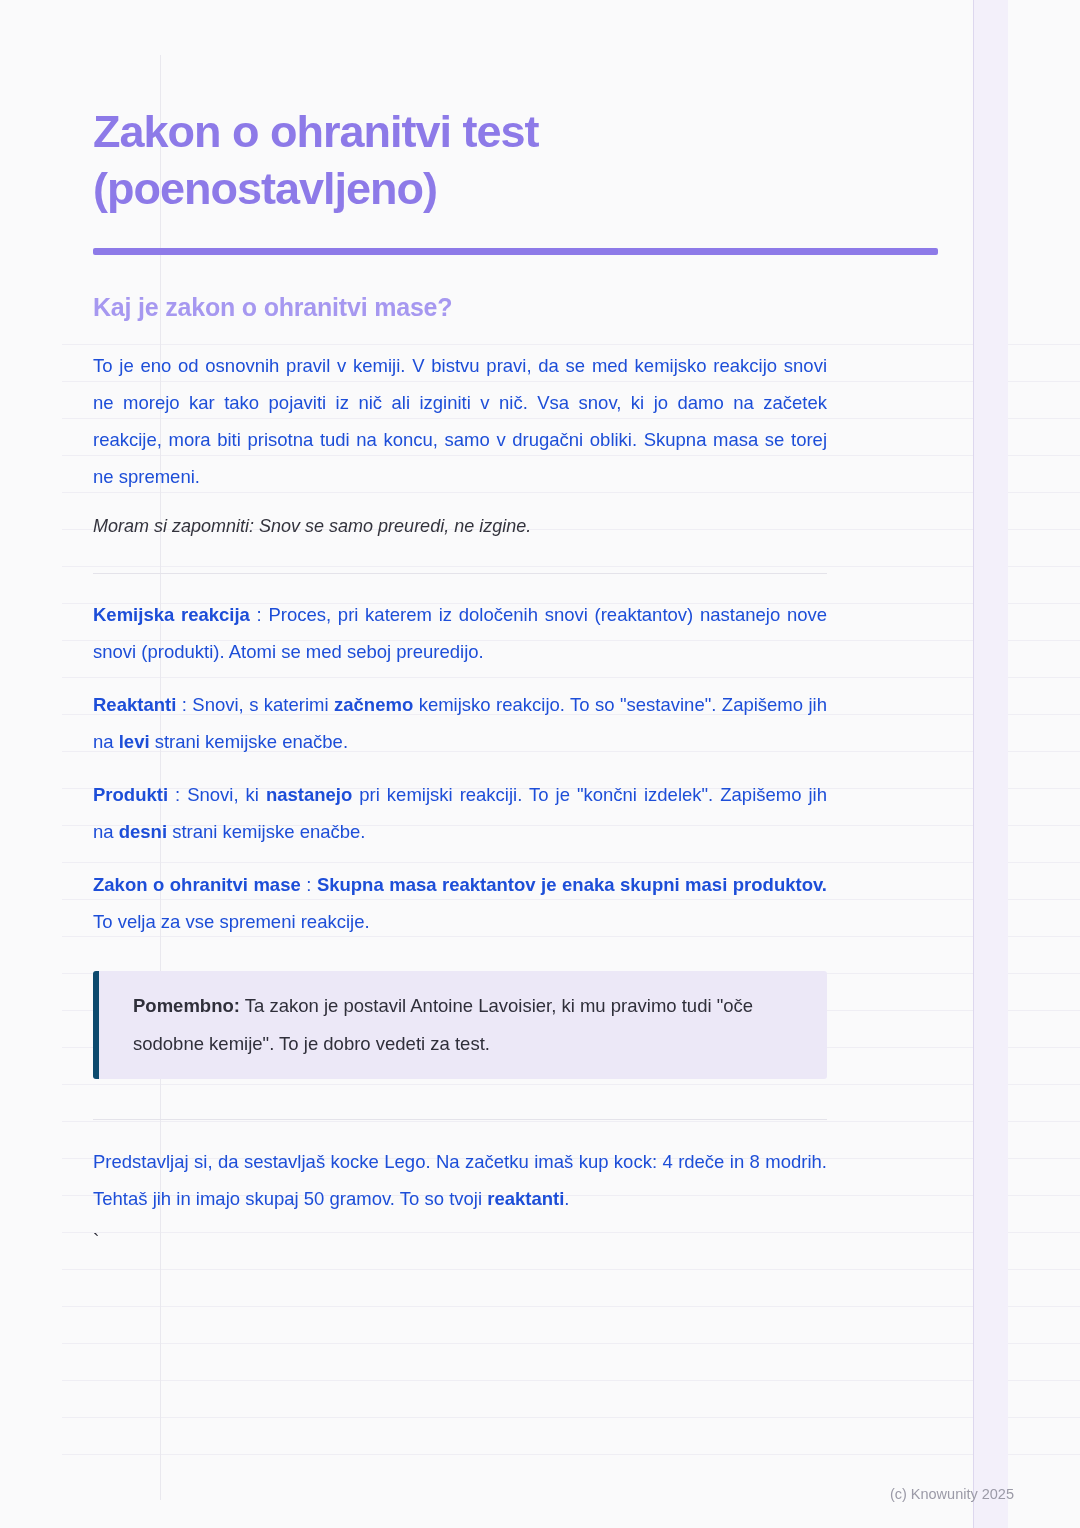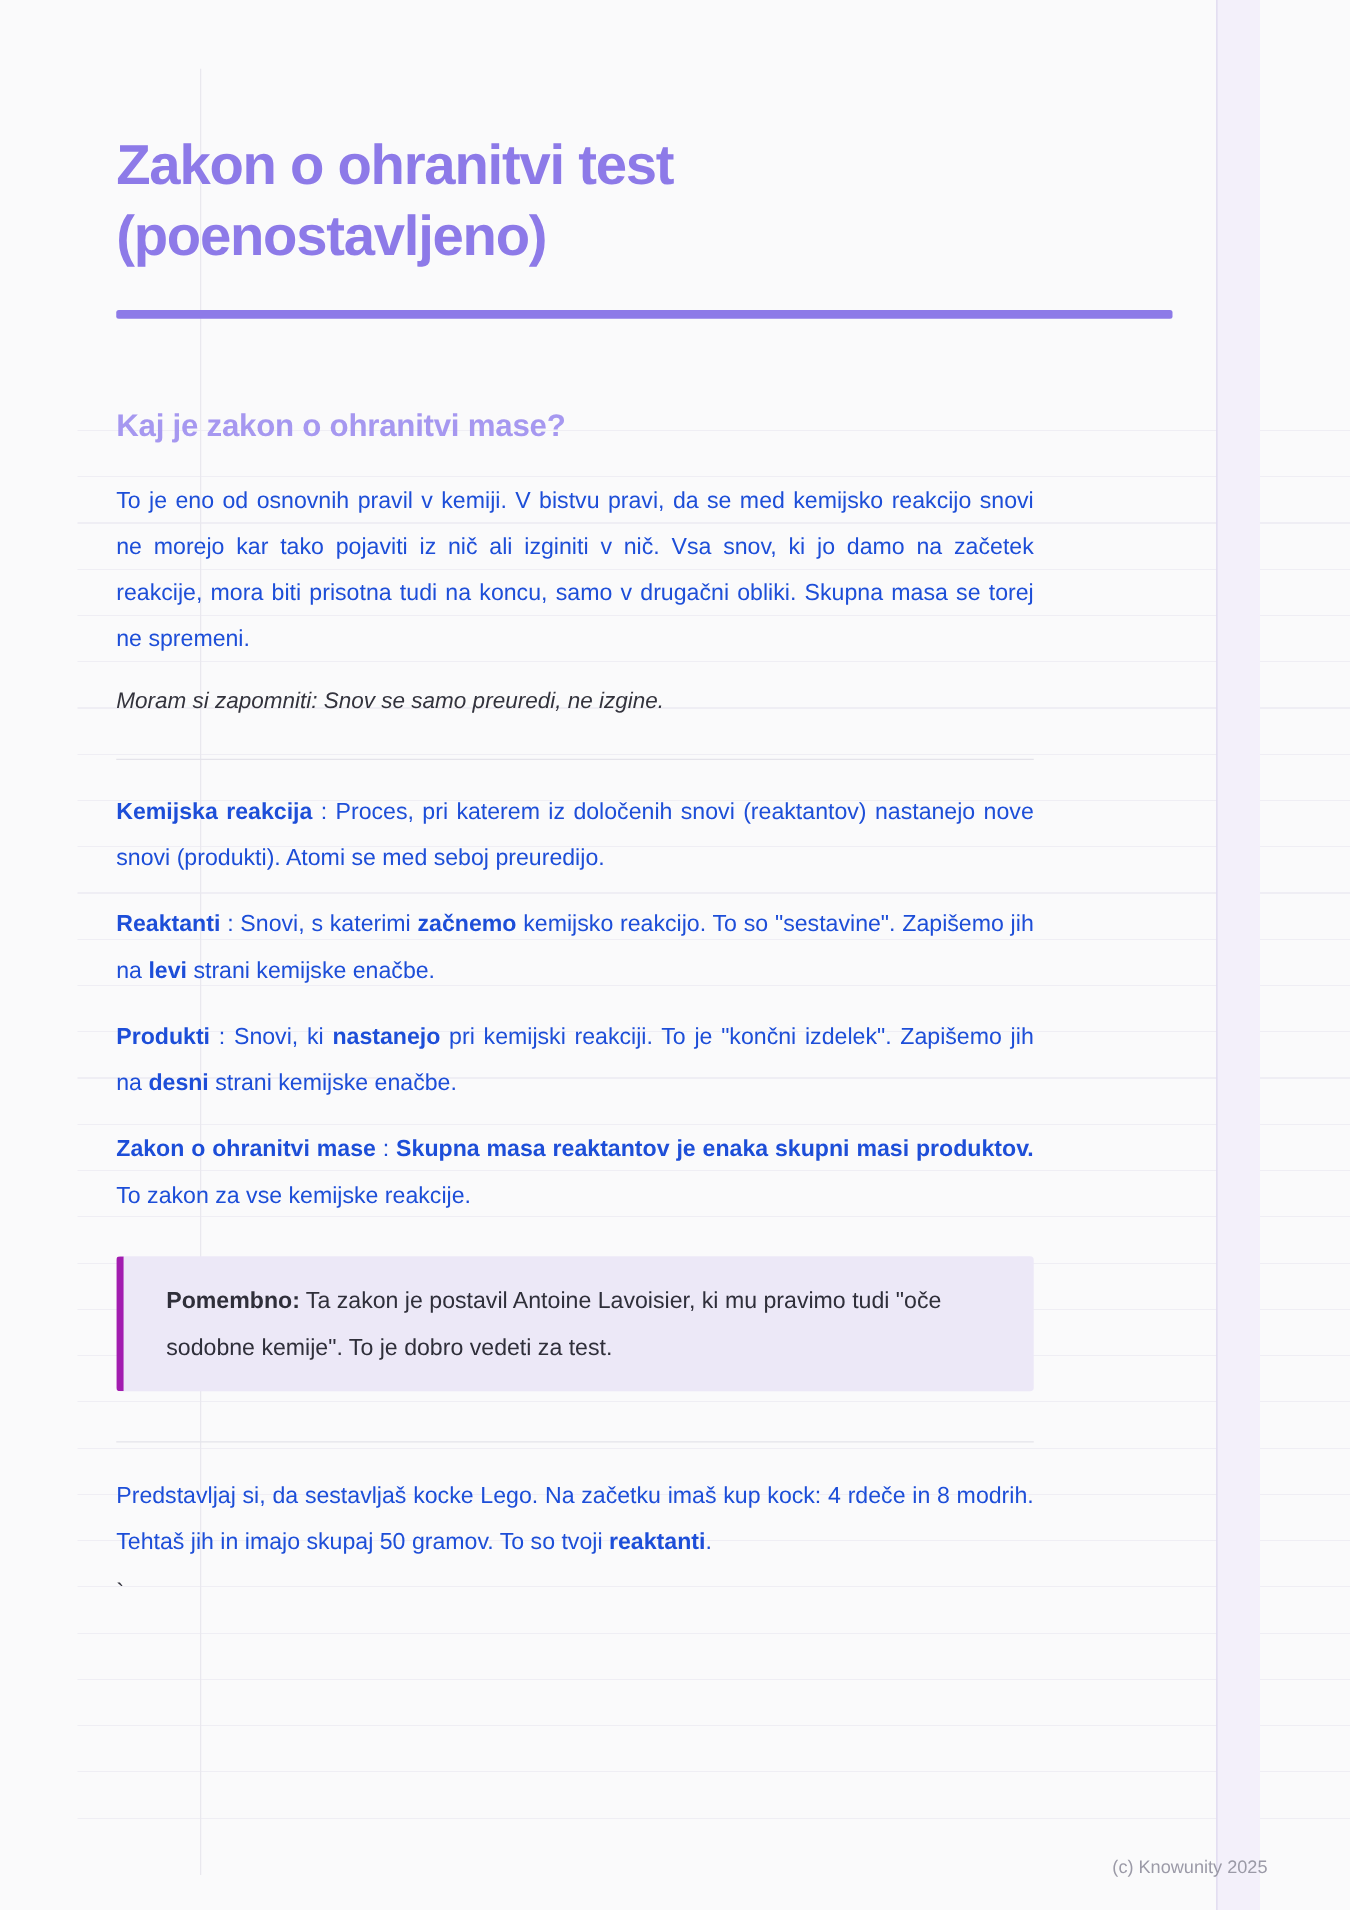--- a/index.html
+++ b/index.html
@@ -31,21 +31,21 @@
     margin:103px 0 0 0; max-width:790px;
     font-size:45px; line-height:57px; font-weight:800;
     letter-spacing:-1px; color:#8d7ae8;
   }
   .rule { width:845px; height:7px; background:#8d7ae8; margin-top:31px; border-radius:2px; }
 
   .sub {
     margin:0; font-size:25px; line-height:31px; font-weight:700;
     color:#a698f0; letter-spacing:-0.2px;
   }
-  .s1 { margin-top:71px; }
+  .s1 { margin-top:37px; }
   .s2 { margin-top:42px; }
   .s3 { margin-top:39px; }
 
   .body { width:734px; margin:0; font-size:18.5px; line-height:37px; color:#1d4ed8; }
   .j { text-align:justify; }
   .b { font-weight:700; }
 
   .p1 { margin-top:24px; }
   .note {
     width:734px; margin:16px 0 0 0; font-size:18px; line-height:30px;
@@ -53,21 +53,21 @@
   }
   .divider { width:734px; height:1px; background:#e4e3ea; }
   .d1 { margin-top:32px; }
   .d2 { margin-top:40px; }
 
   .t1 { margin-top:22px; }
   .t2 { margin-top:16px; }
 
   .callout {
     margin-top:31px; width:734px; box-sizing:border-box;
-    border-left:6px solid #a21caf; background:#ece8f7; border-radius:3px;
+    border-left:6px solid #0c4a6e; background:#ece8f7; border-radius:3px;
     padding:16px 34px;
   }
   .callout p { margin:0; font-size:18.5px; line-height:38px; color:#2f2f3a; }
 
   .p2 { margin-top:23px; }
   .stray { margin:10px 0 0 0; font-size:19px; line-height:28px; color:#2f2f3a; }
 
   .footer {
     position:absolute; right:66px; bottom:26px; z-index:3;
     font-size:14.5px; color:#9b9aa7;
@@ -91,21 +91,21 @@
 
   <div class="divider d1"></div>
 
 
   <p class="body j t1"><span class="b">Kemijska reakcija</span><span> : Proces, pri katerem iz določenih snovi (reaktantov) nastanejo nove snovi (produkti). Atomi se med seboj preuredijo.</span></p>
 
   <p class="body j t2"><span class="b">Reaktanti</span><span> : Snovi, s katerimi </span><span class="b">začnemo</span><span> kemijsko reakcijo. To so "sestavine". Zapišemo jih na </span><span class="b">levi</span><span> strani kemijske enačbe.</span></p>
 
   <p class="body j t2"><span class="b">Produkti</span><span> : Snovi, ki </span><span class="b">nastanejo</span><span> pri kemijski reakciji. To je "končni izdelek". Zapišemo jih na </span><span class="b">desni</span><span> strani kemijske enačbe.</span></p>
 
-  <p class="body j t2"><span class="b">Zakon o ohranitvi mase</span><span> : </span><span class="b">Skupna masa reaktantov je enaka skupni masi produktov.</span><span> To zakon za vse kemijske reakcije.</span></p>
+  <p class="body j t2"><span class="b">Zakon o ohranitvi mase</span><span> : </span><span class="b">Skupna masa reaktantov je enaka skupni masi produktov.</span><span> To velja za vse spremeni reakcije.</span></p>
 
   <div class="callout">
     <p><span class="b">Pomembno:</span><span> Ta zakon je postavil Antoine Lavoisier, ki mu pravimo tudi "oče sodobne kemije". To je dobro vedeti za test.</span></p>
   </div>
 
   <div class="divider d2"></div>
 
 
   <p class="body j p2"><span>Predstavljaj si, da sestavljaš kocke Lego. Na začetku imaš kup kock: 4 rdeče in 8 modrih. Tehtaš jih in imajo skupaj 50 gramov. To so tvoji </span><span class="b">reaktanti</span><span>.</span></p>
 

